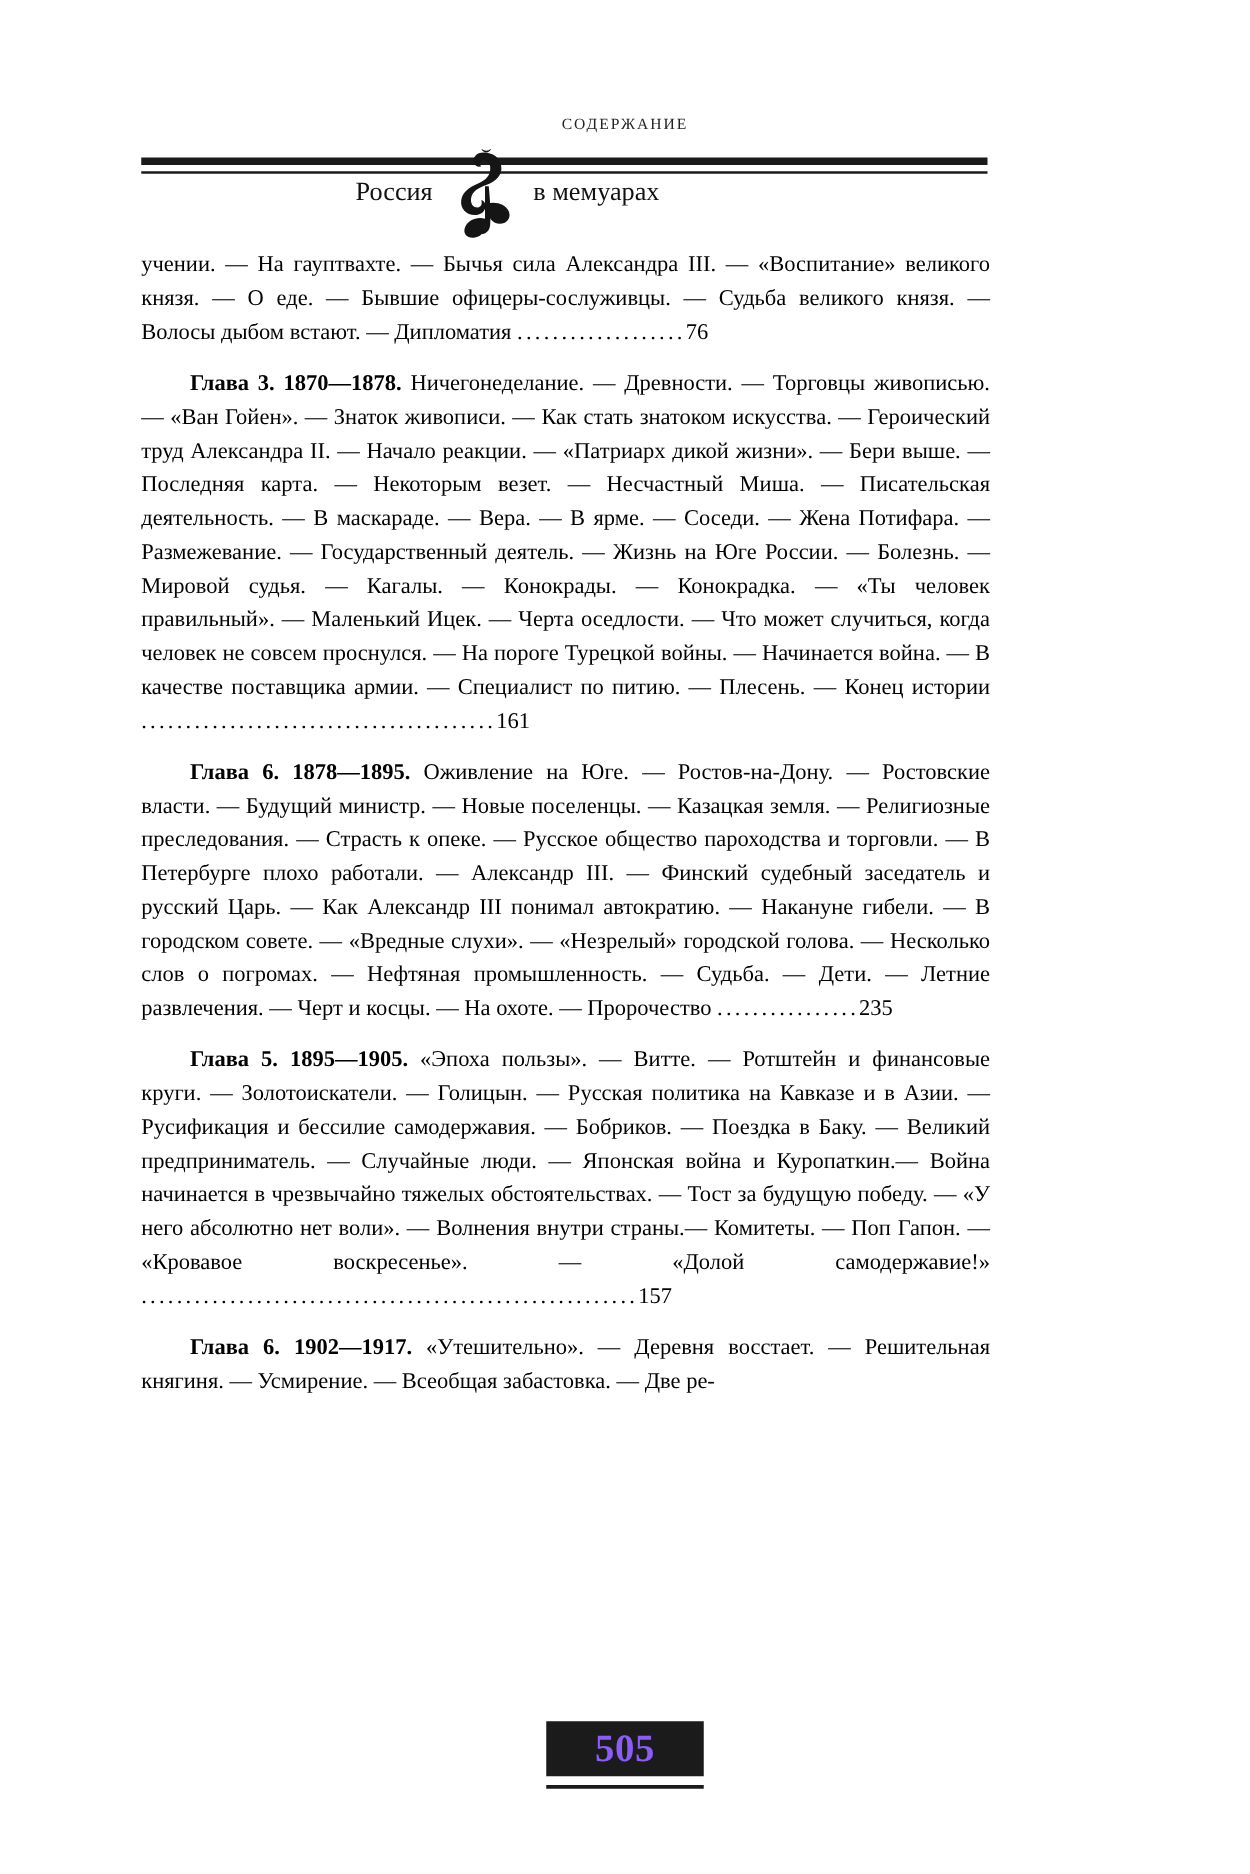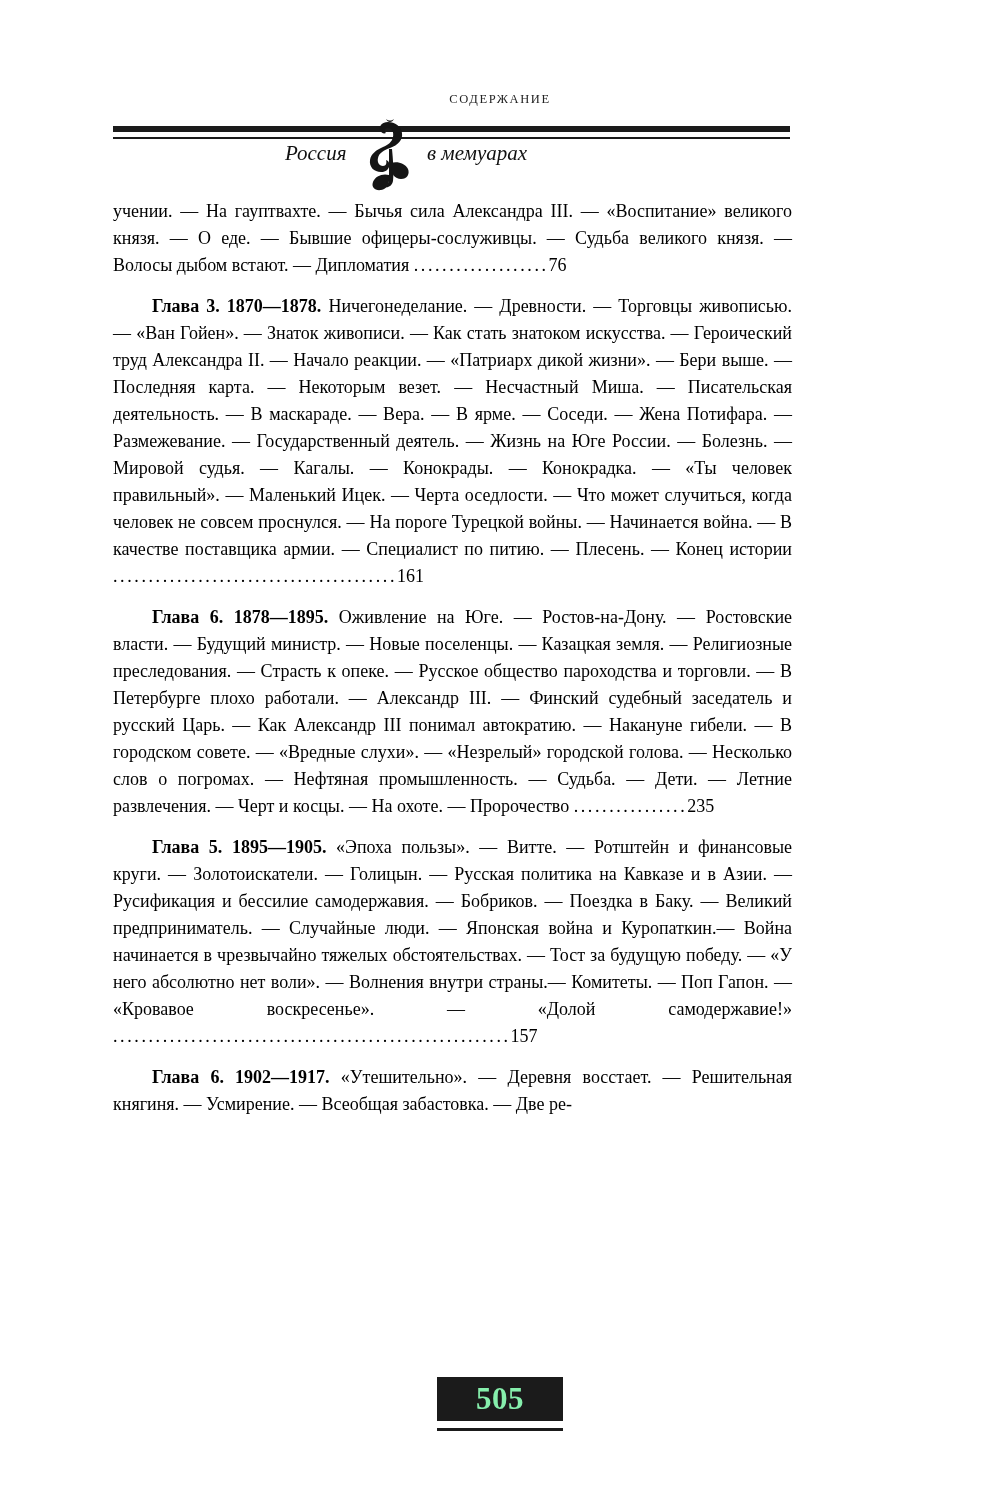--- a/index.html
+++ b/index.html
@@ -63,21 +63,20 @@
     background: #1b1b1b;
   }
 
   .series-line {
     position: absolute;
     left: 0;
     top: 136px;
     width: 812px;
     text-align: center;
     font-size: 21px;
-    font-style: italic;
     color: #111111;
     white-space: nowrap;
   }
   .series-line .series-word {
     display: inline-block;
     vertical-align: middle;
   }
   .ornament {
     display: inline-block;
     position: relative;
@@ -132,21 +131,21 @@
   }
 
   
   .folio {
     position: absolute;
     left: 437px;
     top: 1377px;
     width: 126px;
     height: 44px;
     background: #1b1b1b;
-    color: #86efac;
+    color: #8b5cf6;
     text-align: center;
     font-size: 31px;
     font-weight: bold;
     line-height: 44px;
     letter-spacing: 0.5px;
   }
   .folio-rule {
     position: absolute;
     left: 437px;
     top: 1428px;

